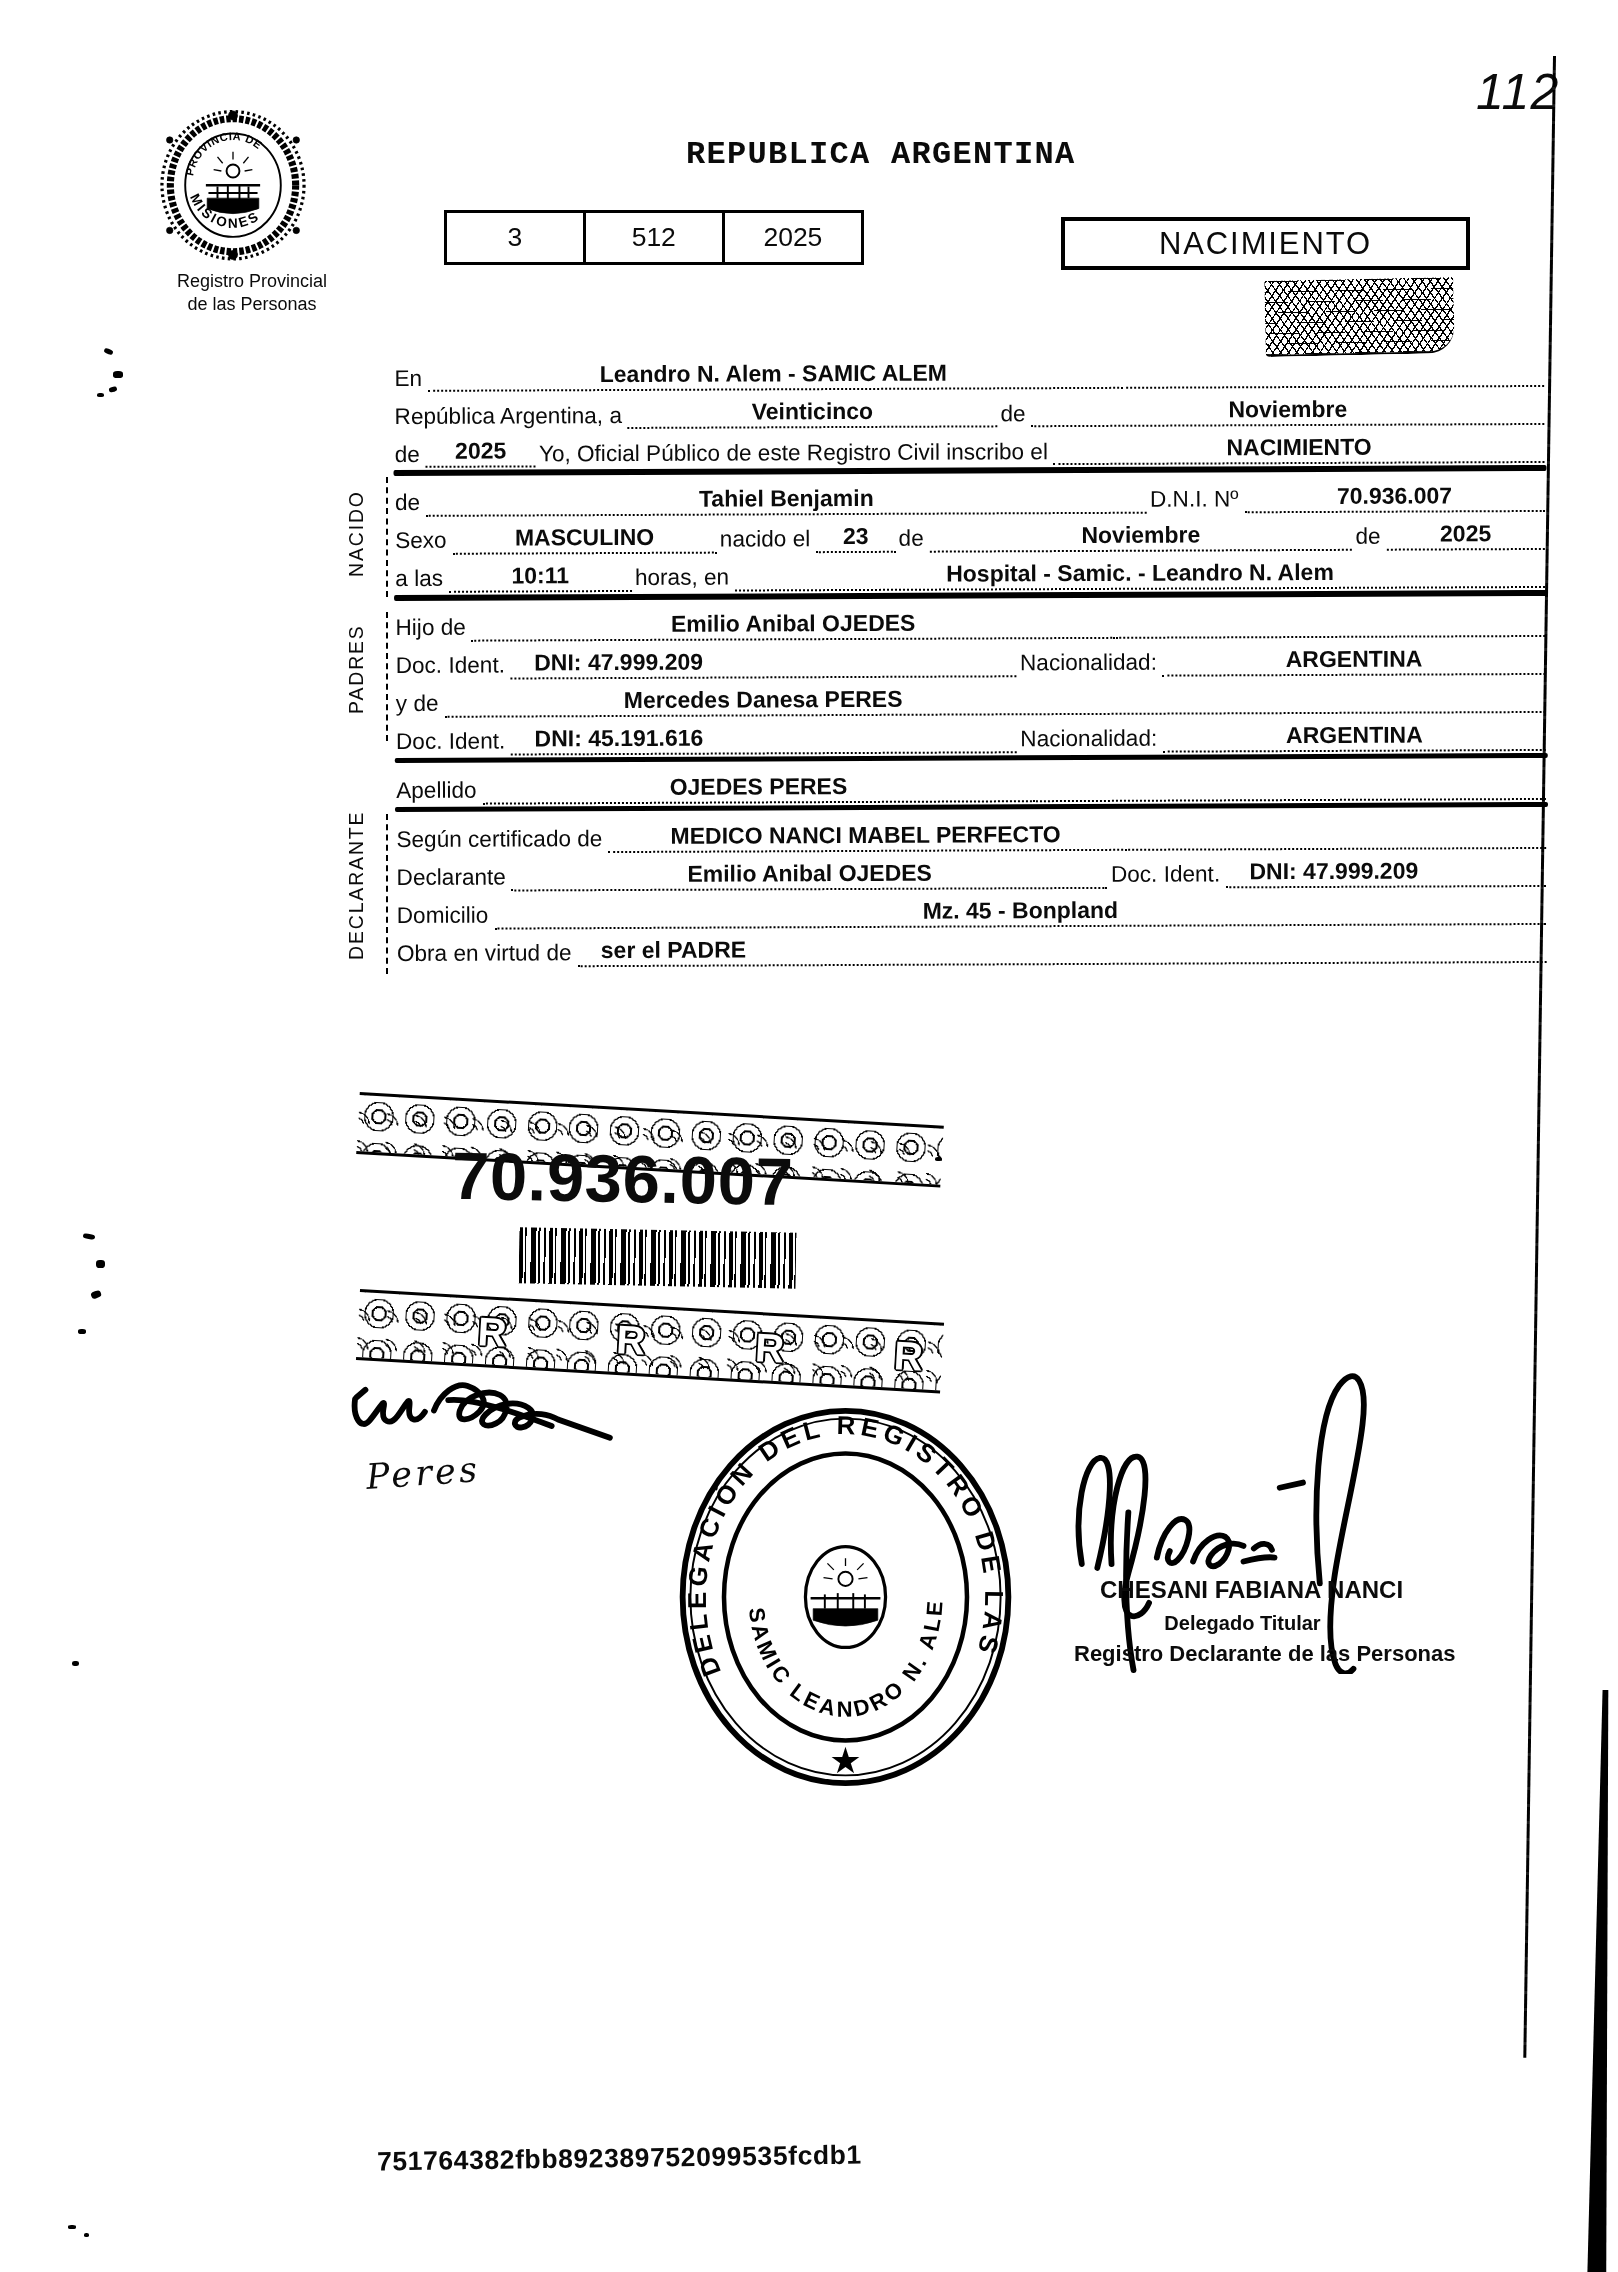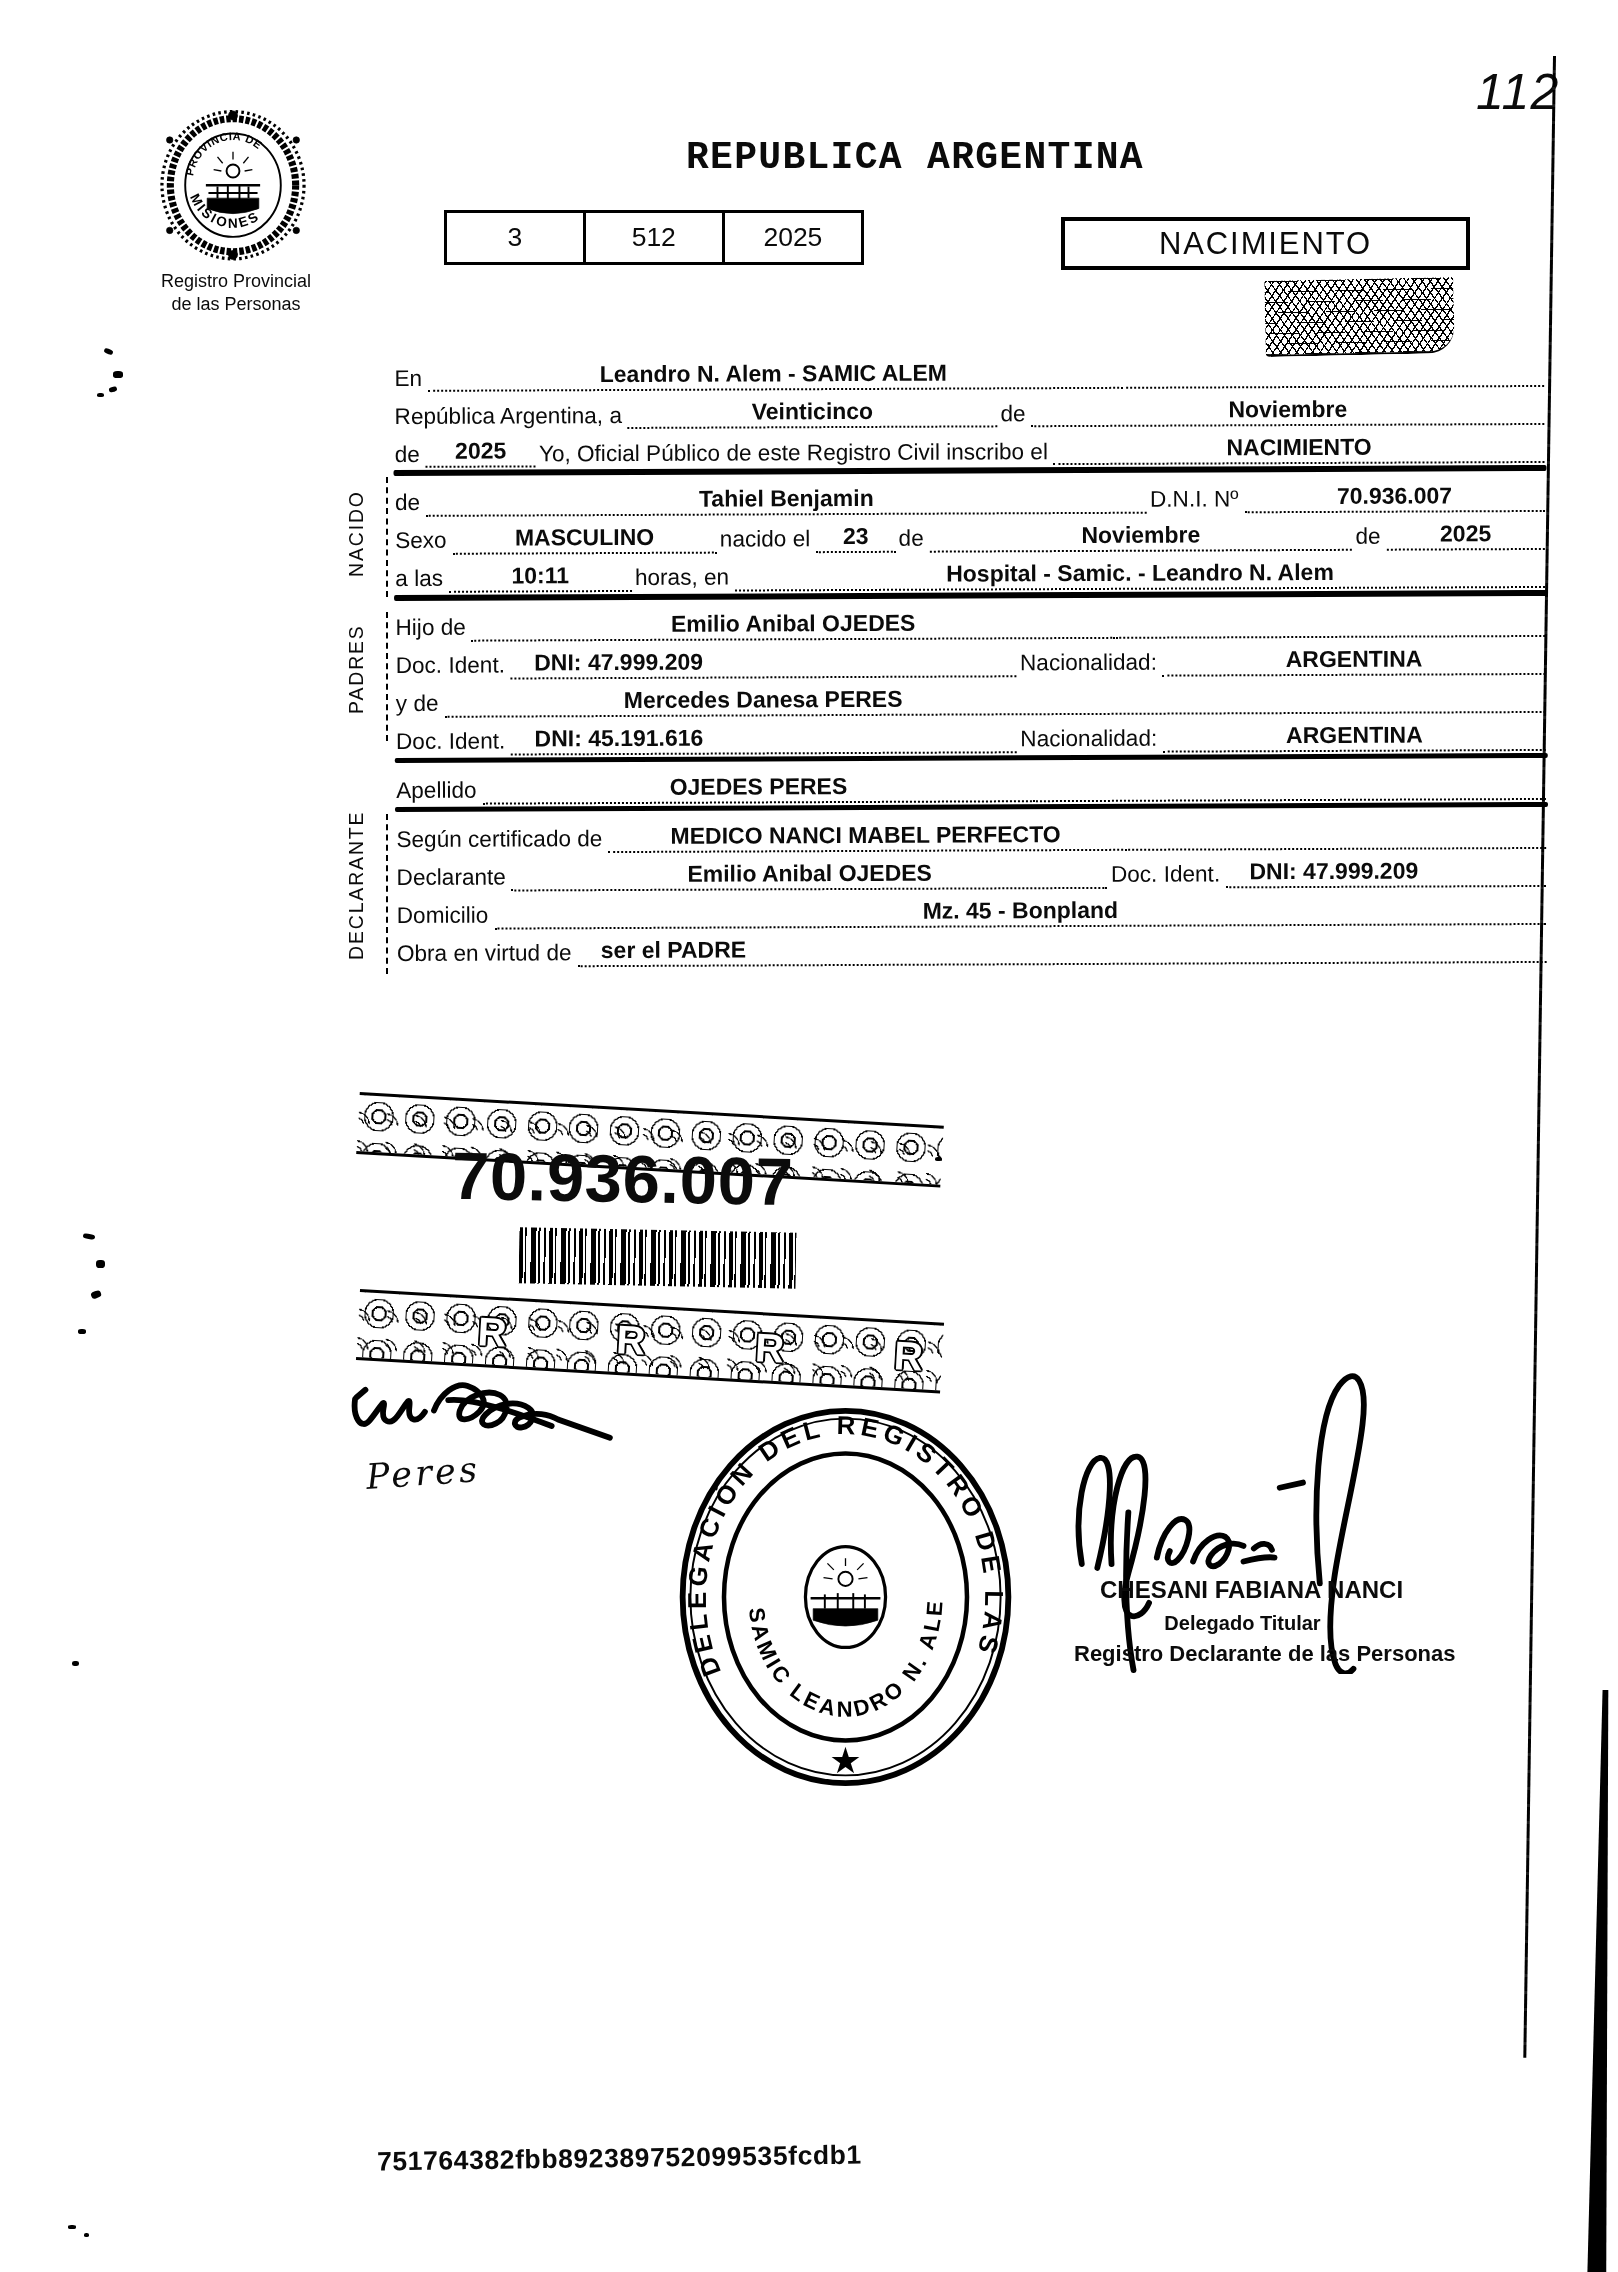--- a/index.html
+++ b/index.html
@@ -22,27 +22,27 @@
     background: repeating-linear-gradient(180deg,#000 0 14.2px,#1a1a1a 14.2px 17px);
     transform: rotate(0.85deg); transform-origin: top left;
   }
   #edge-wedge {
     left: 1586px; top: 1690px; width: 23px; height: 583px; background:#000;
     clip-path: polygon(72% 0%, 97% 0%, 88% 100%, 6% 100%);
   }
 
   
   #logo-svg { left: 150px; top: 109px; }
-  #logo-caption { left: 123px; top: 270px; width: 226px; text-align: center; font-size: 18px; line-height: 1.25; }
+  #logo-caption { left: 139px; top: 270px; width: 226px; text-align: center; font-size: 18px; line-height: 1.25; }
 
   
   #doc-title {
     left: 686px; top: 136px; width: 505px;
     font-family: "Liberation Mono", monospace;
-    font-size: 38px; font-weight: bold; letter-spacing: 1.3px; white-space: nowrap;
+    font-size: 32px; font-weight: bold; letter-spacing: 1.3px; white-space: nowrap;
   }
   #acta-table { left: 444px; top: 210px; width: 420px; border-collapse: collapse; }
   #acta-table td {
     border: 3.2px solid #000; text-align: center;
     font-size: 24px; height: 46px; width: 140px;
   }
   #acta-table tr:last-child td { font-size: 26.5px; height: 52px; }
 
   #doc-type-box {
     left: 1061px; top: 217px; width: 409px; height: 53px;

